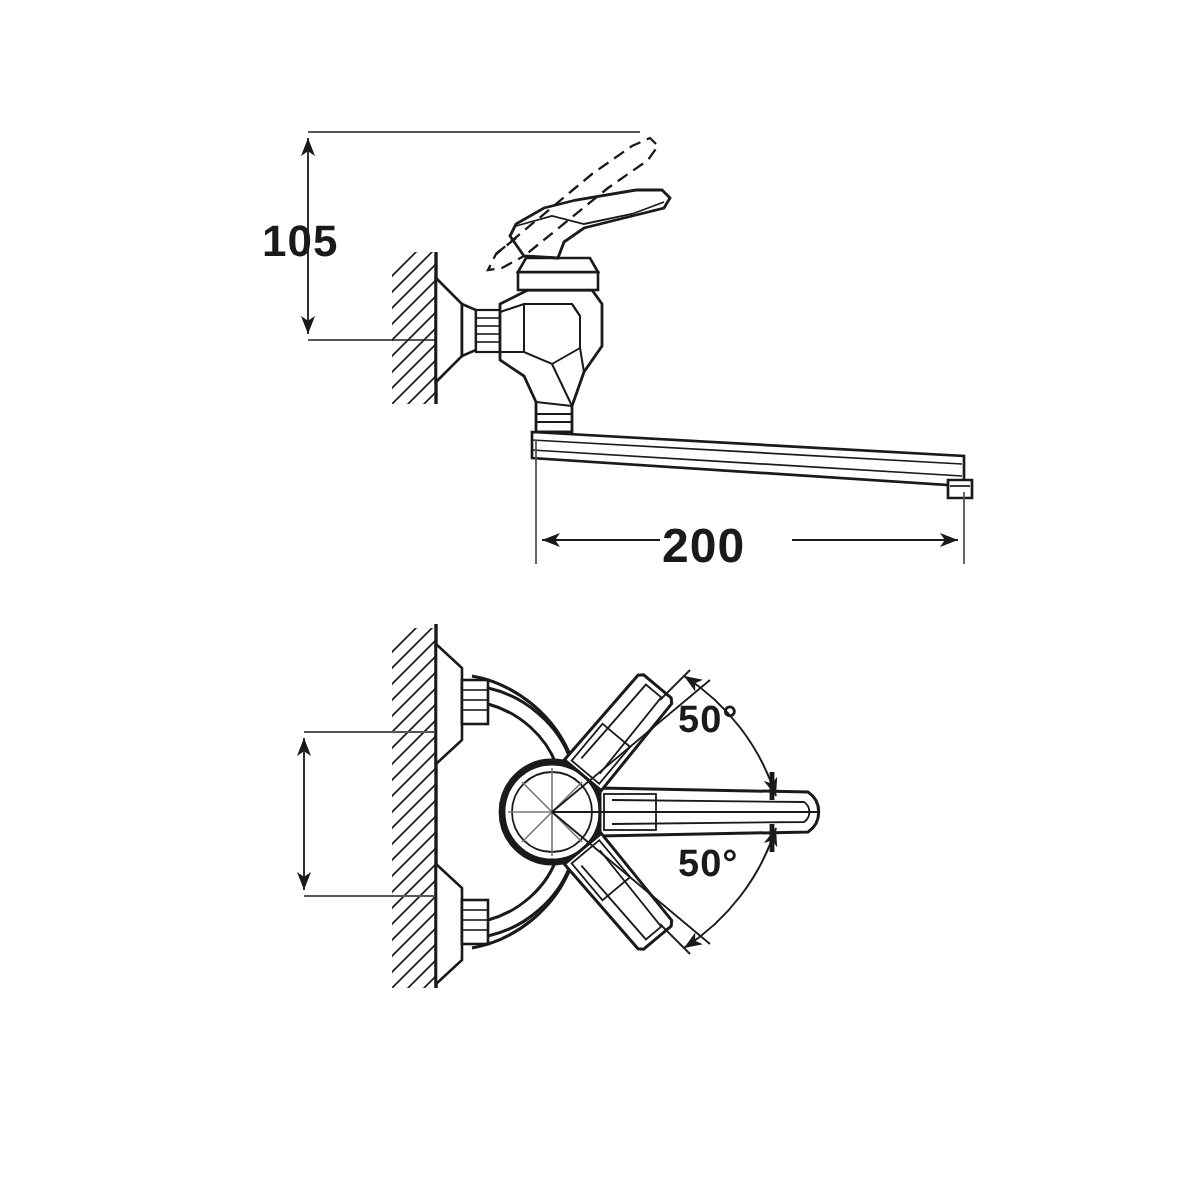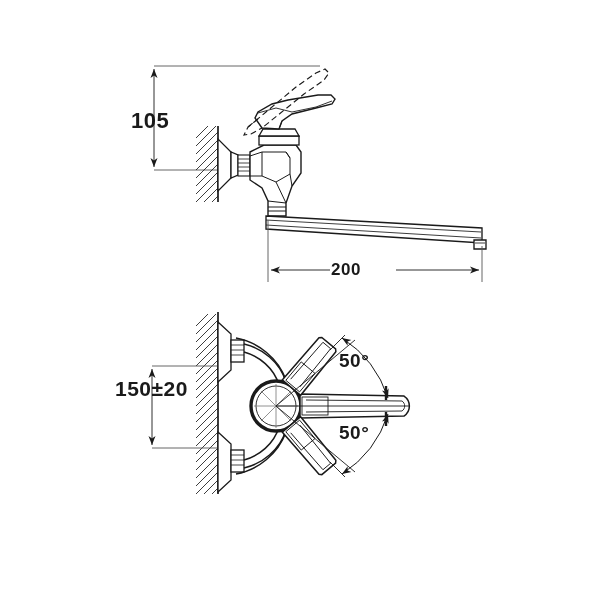--- a/index.html
+++ b/index.html
@@ -25,21 +25,21 @@
   }
   .dim-text {
     position: absolute;
     font-family: "Liberation Sans", sans-serif;
     font-weight: bold;
     color: #1a1a1a;
     white-space: nowrap;
     user-select: none;
   }
   #dim-105 { left: 131px; top: 108px; font-size: 22px; letter-spacing: 0.5px; }
-  #dim-200 { left: 331px; top: 260px; font-size: 17px; letter-spacing: 0.5px; }
+  #dim-200 { left: 331px; top: 260px; font-size: 24px; letter-spacing: 0.5px; }
   #dim-150 { left: 115px; top: 377px; font-size: 21px; letter-spacing: 0.5px; }
   #dim-ang-top { left: 339px; top: 350px; font-size: 19px; letter-spacing: 0.5px; }
   #dim-ang-bot { left: 339px; top: 422px; font-size: 19px; letter-spacing: 0.5px; }
 </style>
 </head>
 <body>
 
 <div id="stage">
 
   <svg id="drawing" viewBox="0 0 600 600">
@@ -289,19 +289,18 @@
         <line x1="330" y1="462" x2="345" y2="477"></line>
       </g>
 
     </g>
   </svg>
 
   <div class="dim-text" id="dim-105">105</div>
 
   <div class="dim-text" id="dim-200">200</div>
 
-  <div class="dim-text" id="dim-150">150±20</div>
 
   <div class="dim-text" id="dim-ang-top">50°</div>
 
   <div class="dim-text" id="dim-ang-bot">50°</div>
 
 </div>
 
 </body></html>

